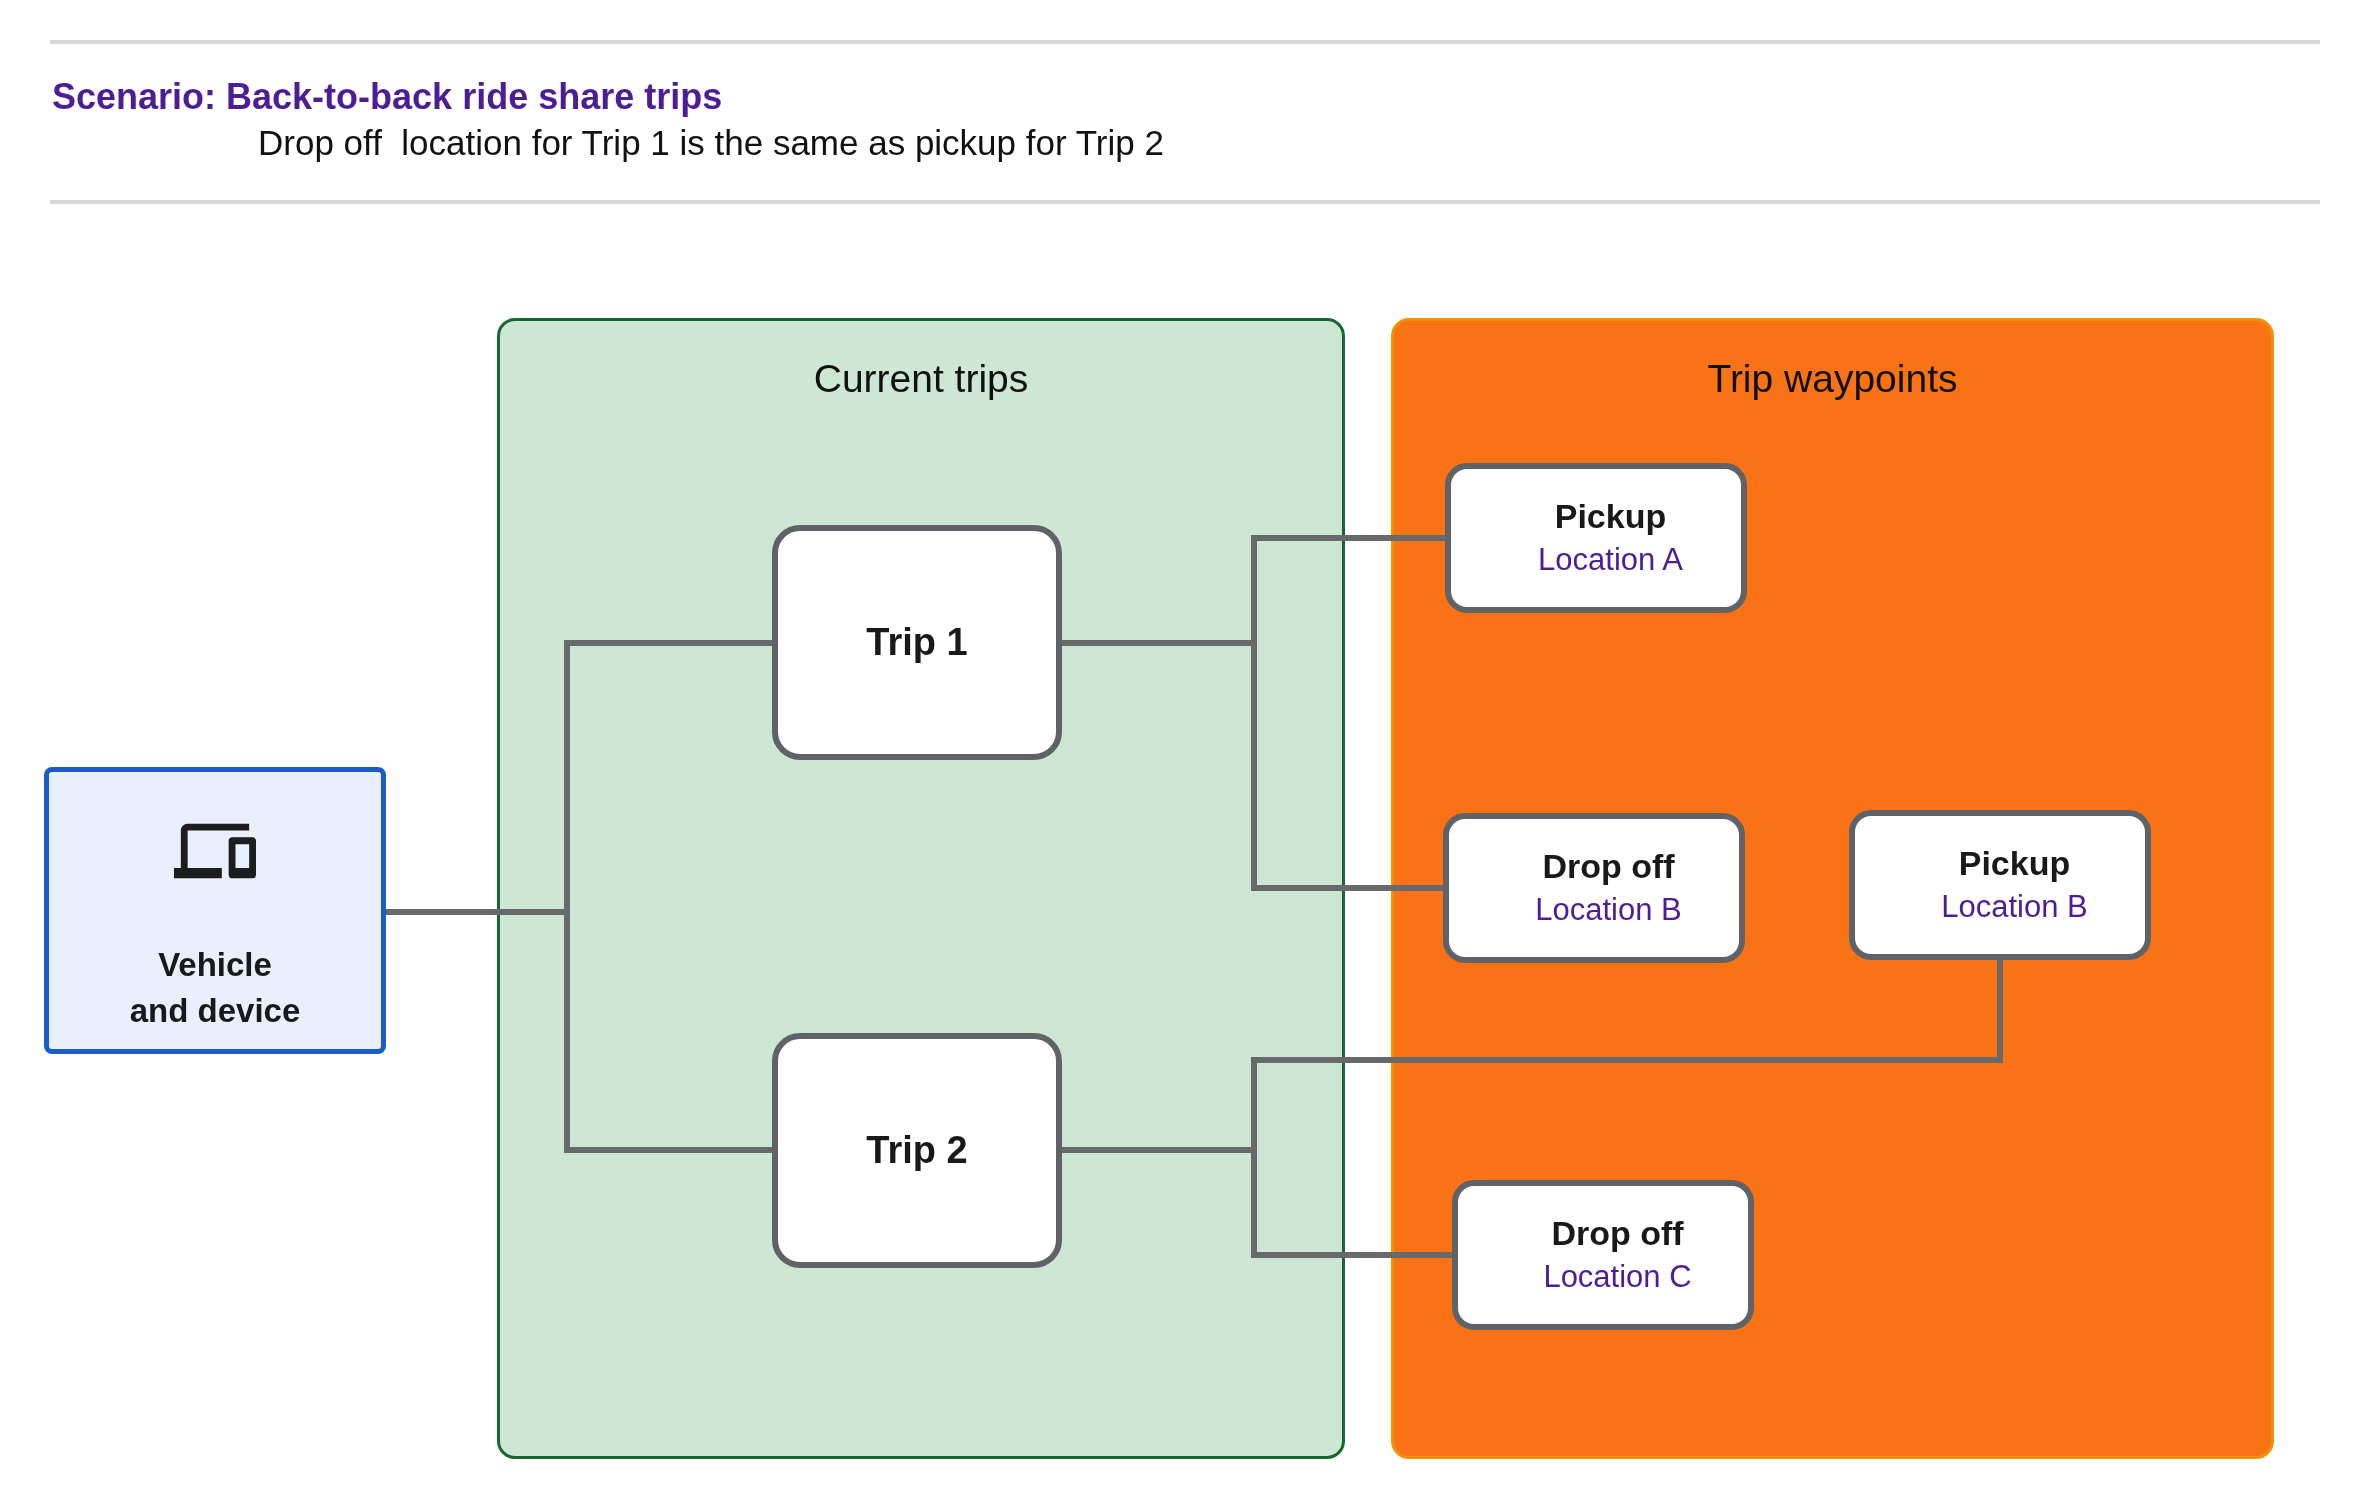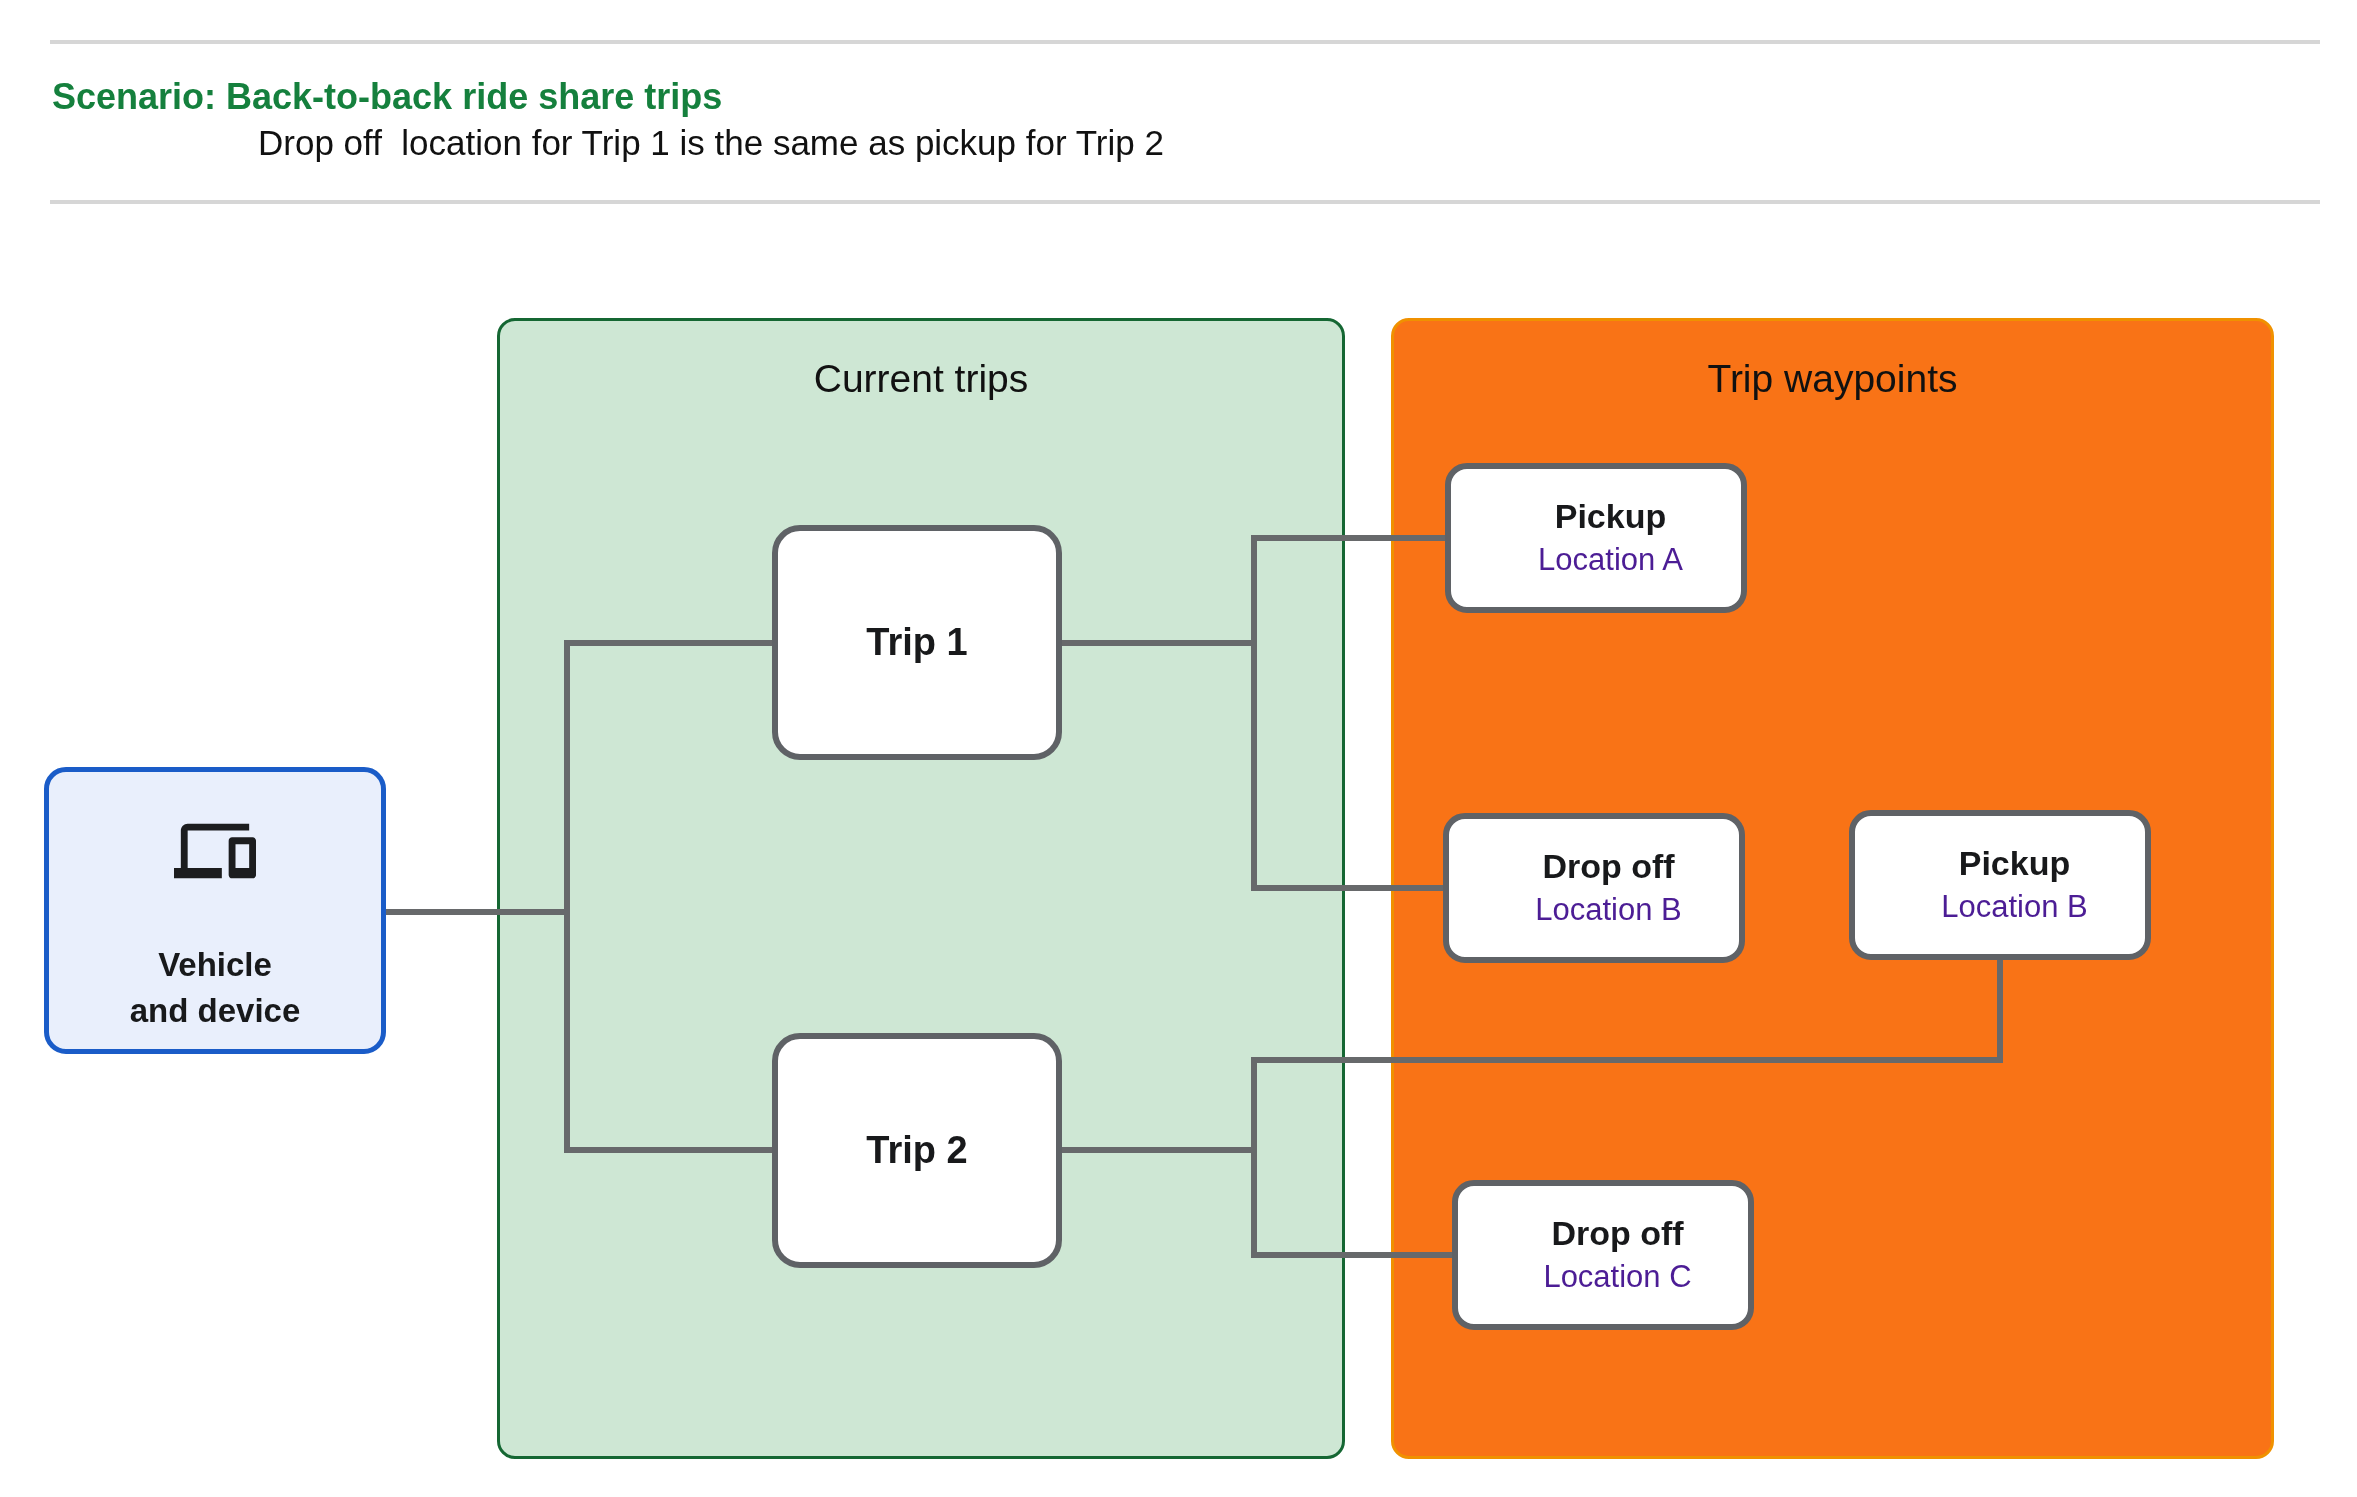--- a/index.html
+++ b/index.html
@@ -3,21 +3,21 @@
 <meta charset="utf-8">
 <style>
   html,body{margin:0;padding:0;background:#fff;}
   .canvas{position:relative;width:2357px;height:1497px;background:#ffffff;overflow:hidden;
           font-family:"Liberation Sans",sans-serif;color:#1c1d1f;}
 
   
   .rule{position:absolute;left:50px;width:2270px;height:4px;background:#d6d6d6;}
   .rule-top{top:40px;}
   .rule-bottom{top:200px;}
-  .hdr-title{position:absolute;left:52px;top:76px;font-size:36px;font-weight:bold;color:#15803d;}
+  .hdr-title{position:absolute;left:52px;top:76px;font-size:36px;font-weight:bold;color:#4c1d95;}
   .hdr-sub{position:absolute;left:258px;top:123px;font-size:35px;color:#111;white-space:pre;}
 
   
   .panel{position:absolute;top:318px;height:1141px;box-sizing:border-box;border-radius:18px;border:3px solid;z-index:1;}
   .panel-green{left:497px;width:848px;background:#CEE7D4;border-color:#156733;}
   .panel-orange{left:1391px;width:883px;background:#f97316;border-color:#F09100;}
   .panel-title{position:absolute;top:36px;left:0;width:100%;text-align:center;font-size:39px;color:#111;}
 
   
   .conn{position:absolute;background:#67696B;z-index:2;}
@@ -32,21 +32,21 @@
   .wp{width:302px;height:150px;border-radius:22px;padding-left:29px;}
   .wp-a{left:1445px;top:463px;}
   .wp-drop-b{left:1443px;top:813px;}
   .wp-pick-b{left:1849px;top:810px;}
   .wp-drop-c{left:1452px;top:1180px;}
   .wp-title{font-size:34px;font-weight:bold;line-height:1.25;color:#18191b;}
   .wp-sub{font-size:31px;line-height:1.4;color:#4c1d95;}
 
   
   .vehicle{position:absolute;left:44px;top:767px;width:342px;height:287px;box-sizing:border-box;
-           background:#E9EFFC;border:5px solid #1A5CC8;border-radius:22px;z-index:3;}
+           background:#E9EFFC;border:5px solid #1A5CC8;border-radius:8px;z-index:3;}
   .vehicle .dev-icon{position:absolute;left:50%;top:38px;transform:translateX(-50%);}
   .vehicle-label{position:absolute;top:170px;left:0;width:100%;text-align:center;
                  font-size:33px;font-weight:bold;line-height:46px;color:#18191b;}
 </style>
 </head>
 <body>
 
 <div class="canvas">
 
   <div class="rule rule-top"></div>

